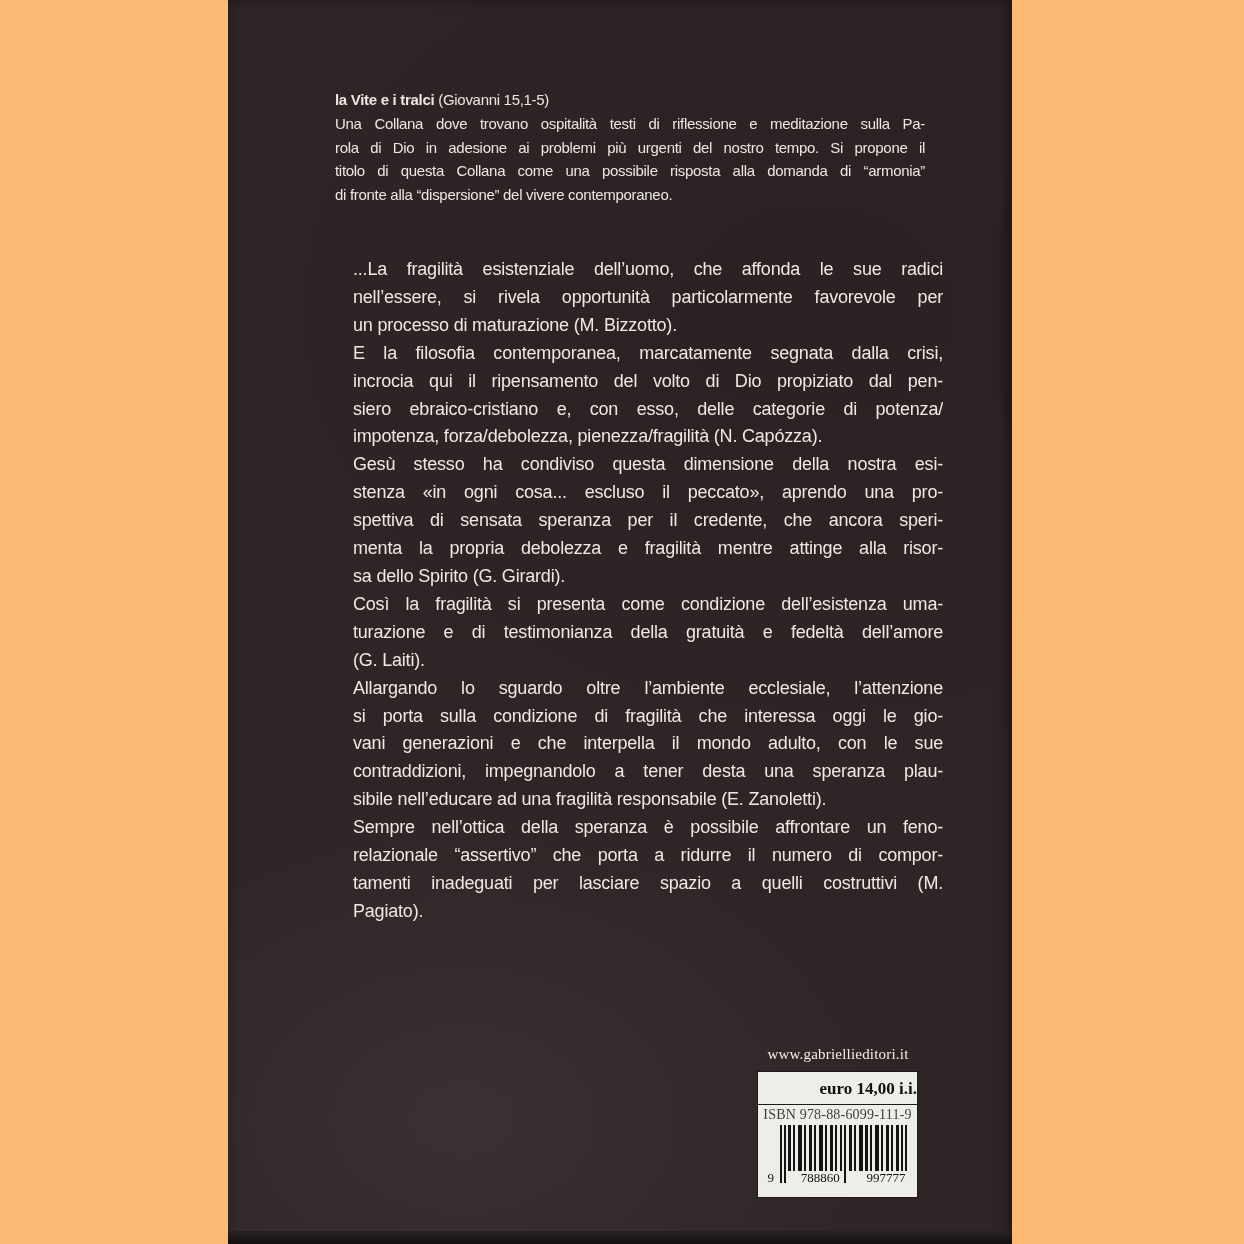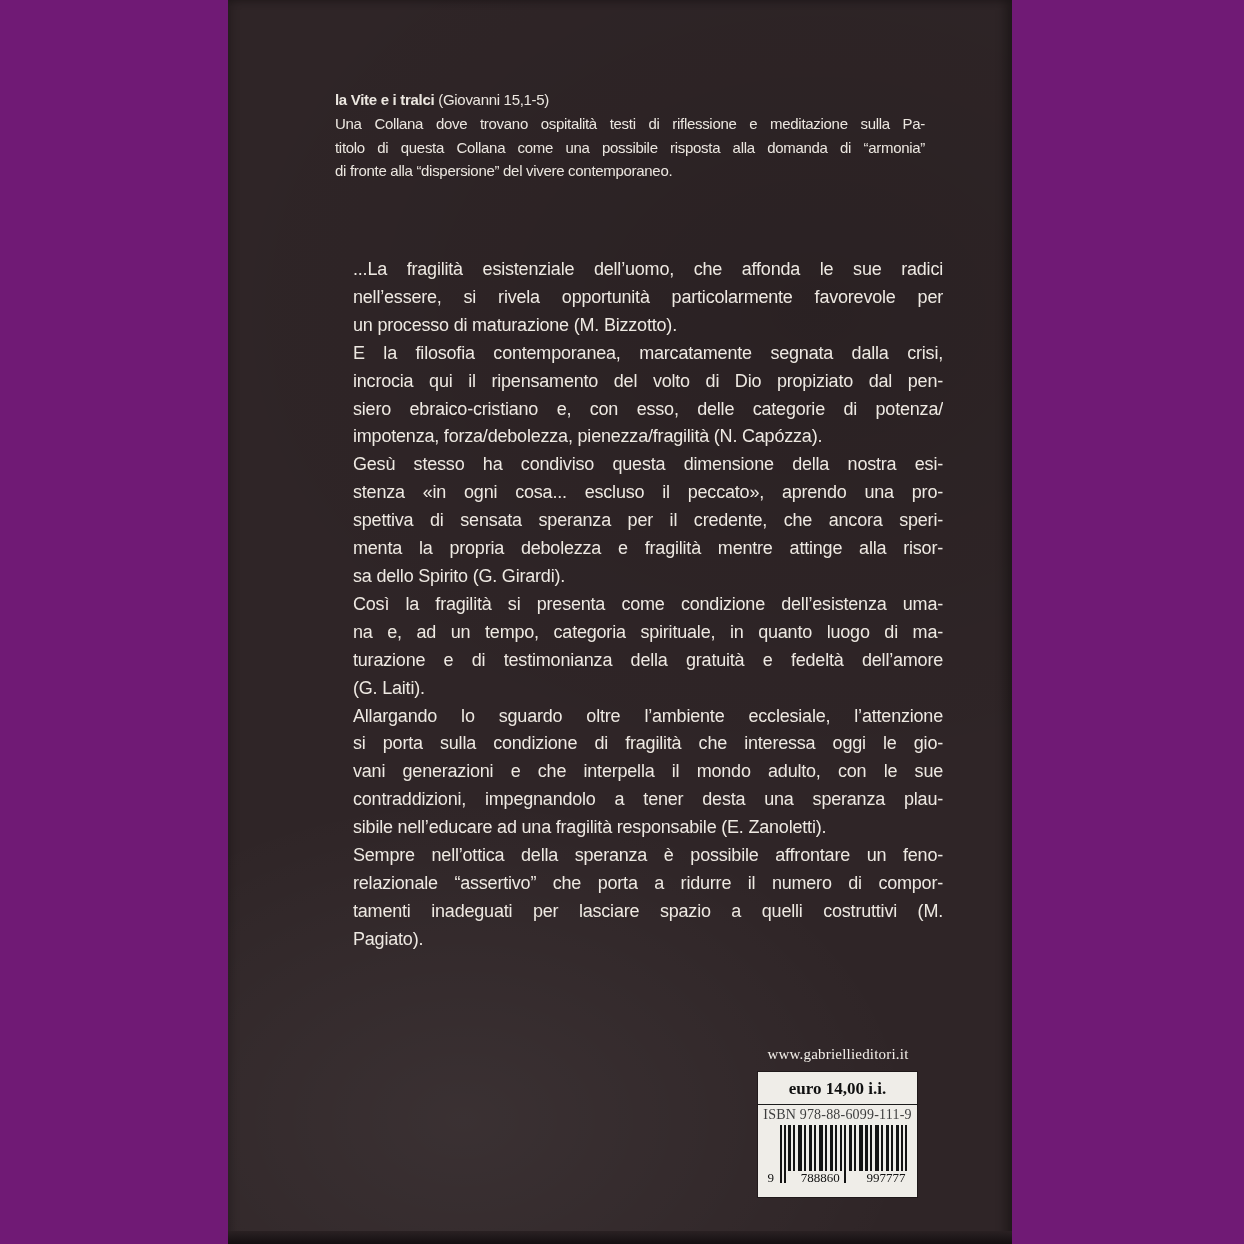--- a/index.html
+++ b/index.html
@@ -1,19 +1,19 @@
 <!DOCTYPE html>
 <html><head>
 <meta charset="utf-8">
 <style>
   html, body { margin: 0; padding: 0; background: #ffffff; }
   .photo {
     position: relative;
     width: 1244px; height: 1244px;
-    background: #701a75;
+    background: #fdba74;
     overflow: hidden;
     font-family: "Liberation Sans", sans-serif;
   }
   .cover {
     position: absolute;
     left: 228px; top: 0; width: 784px; height: 1244px;
     background:
       radial-gradient(ellipse 700px 500px at 30% 90%, rgba(255,255,255,0.055), transparent 65%),
       radial-gradient(ellipse 900px 700px at 75% 25%, rgba(0,0,0,0.10), transparent 70%),
       #2f2527;
@@ -59,21 +59,21 @@
   }
   .price-box {
     position: absolute; left: 530px; top: 1072px; width: 159px; height: 125px;
     background: #efede8;
     color: #101010;
     box-shadow: 0 0 0 1px rgba(0,0,0,0.35);
   }
   .price {
     font-family: "Liberation Serif", serif;
     font-weight: 700; font-size: 17px;
-    text-align: center; padding-top: 7px;
+    text-align: right; padding-top: 7px;
   }
   .sep { height: 1px; background: #1c1c1c; margin: 5px 0 2px 0; }
   .isbn {
     font-family: "Liberation Serif", serif;
     font-size: 14px; letter-spacing: 0.2px;
     color: #3d3d3d; text-align: center;
   }
   .barcode {
     position: relative; width: 140px; height: 60px; margin: 2px auto 0 auto;
   }
@@ -92,40 +92,40 @@
 
 <div class="photo">
   <div class="cover">
 
     <div class="series-note">
       <div class="series-title">
         <span class="bold">la Vite e i tralci</span><span> (Giovanni 15,1-5)</span>
       </div>
       <div id="series-lines">
           <div class="jline">Una Collana dove trovano ospitalità testi di riflessione e meditazione sulla Pa-</div>
+          <div class="jline">rola di Dio in adesione ai problemi più urgenti del nostro tempo. Si propone il</div>
           <div class="jline">titolo di questa Collana come una possibile risposta alla domanda di “armonia”</div>
           <div class="jline end">di fronte alla “dispersione” del vivere contemporaneo.</div>
         </div>
     </div>
 
     <div class="body-text" id="body-text">
         <div class="jline">...La fragilità esistenziale dell’uomo, che affonda le sue radici</div>
         <div class="jline">nell’essere, si rivela opportunità particolarmente favorevole per</div>
         <div class="jline end">un processo di maturazione (M. Bizzotto).</div>
         <div class="jline">E la filosofia contemporanea, marcatamente segnata dalla crisi,</div>
         <div class="jline">incrocia qui il ripensamento del volto di Dio propiziato dal pen-</div>
         <div class="jline">siero ebraico-cristiano e, con esso, delle categorie di potenza/</div>
         <div class="jline end">impotenza, forza/debolezza, pienezza/fragilità (N. Capózza).</div>
         <div class="jline">Gesù stesso ha condiviso questa dimensione della nostra esi-</div>
         <div class="jline">stenza «in ogni cosa... escluso il peccato», aprendo una pro-</div>
         <div class="jline">spettiva di sensata speranza per il credente, che ancora speri-</div>
         <div class="jline">menta la propria debolezza e fragilità mentre attinge alla risor-</div>
         <div class="jline end">sa dello Spirito (G. Girardi).</div>
         <div class="jline">Così la fragilità si presenta come condizione dell’esistenza uma-</div>
-        <div class="jline">na e, ad un tempo, categoria spirituale, in quanto luogo di ma-</div>
         <div class="jline">turazione e di testimonianza della gratuità e fedeltà dell’amore</div>
         <div class="jline end">(G. Laiti).</div>
         <div class="jline">Allargando lo sguardo oltre l’ambiente ecclesiale, l’attenzione</div>
         <div class="jline">si porta sulla condizione di fragilità che interessa oggi le gio-</div>
         <div class="jline">vani generazioni e che interpella il mondo adulto, con le sue</div>
         <div class="jline">contraddizioni, impegnandolo a tener desta una speranza plau-</div>
         <div class="jline end">sibile nell’educare ad una fragilità responsabile (E. Zanoletti).</div>
         <div class="jline">Sempre nell’ottica della speranza è possibile affrontare un feno-</div>
         <div class="jline">relazionale “assertivo” che porta a ridurre il numero di compor-</div>
         <div class="jline">tamenti inadeguati per lasciare spazio a quelli costruttivi (M.</div>

